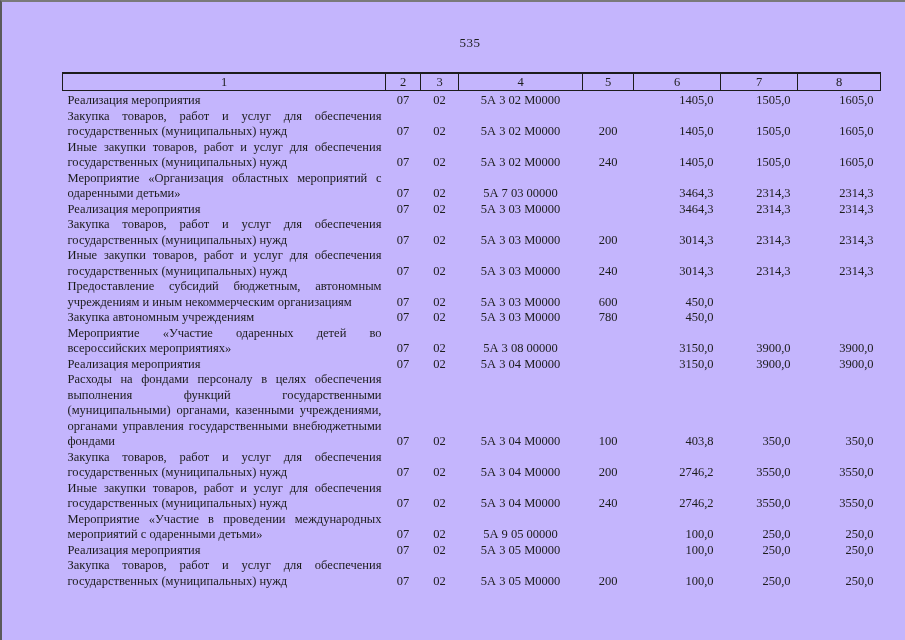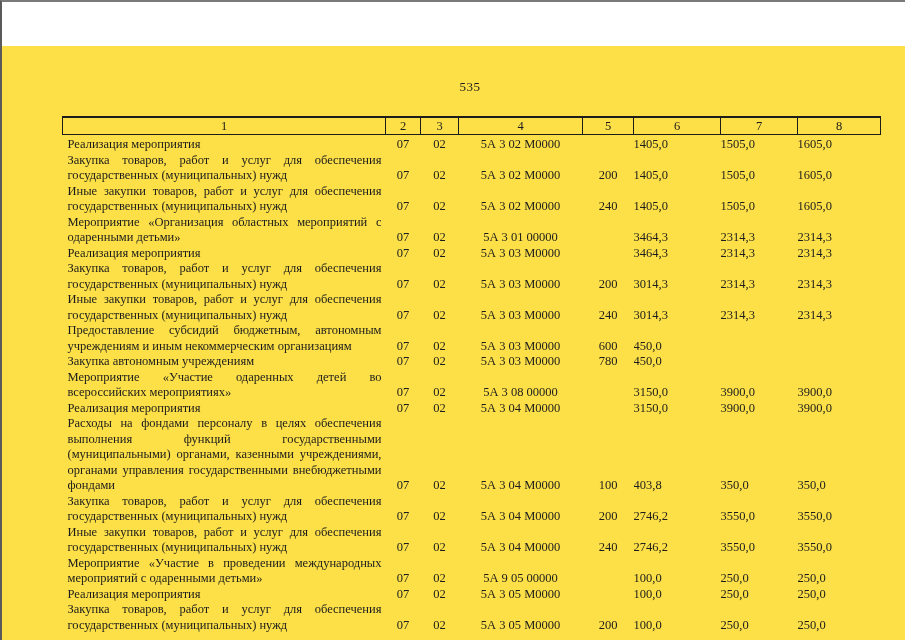--- a/index.html
+++ b/index.html
@@ -15,22 +15,21 @@
     overflow: hidden;
     font-family: "Liberation Serif", "DejaVu Serif", serif;
     color: #1c1c1c;
     
     border-top: 2px solid #7a7a7a;
     border-left: 2px solid #5a5a5a;
   }
   .sheet {
     position: absolute;
     top: 0; left: 0; right: 0; bottom: 0;
-    background: #fde047;
-    margin-top: 44px;
+    background: #c4b5fd;
   }
   .page-number {
     position: absolute;
     top: 33px;
     left: 60px;
     width: 816px;
     text-align: center;
     font-size: 13px;
     letter-spacing: 0.5px;
   }
@@ -71,21 +70,21 @@
   }
   tbody tr:first-child td { padding-top: 2px; }
   td.c1 {
     text-align: justify;
     text-align-last: left;
     vertical-align: top;
     padding-left: 5px;
     padding-right: 4px;
   }
   td.c2, td.c3, td.c4, td.c5 { text-align: center; }
-  td.c6, td.c7, td.c8 { text-align: left; padding-right: 7px; }
+  td.c6, td.c7, td.c8 { text-align: right; padding-right: 7px; }
 </style>
 </head>
 <body>
 
 <div class="sheet">
 
   <div class="page-number">535</div>
 
   <table class="budget">
     <colgroup>
@@ -138,21 +137,21 @@
           <td class="c4">5А 3 02 М0000</td>
           <td class="c5">240</td>
           <td class="c6">1405,0</td>
           <td class="c7">1505,0</td>
           <td class="c8">1605,0</td>
         </tr>
         <tr>
           <td class="c1">Мероприятие «Организация областных мероприятий с одаренными детьми»</td>
           <td class="c2">07</td>
           <td class="c3">02</td>
-          <td class="c4">5А 3 01 00000</td>
+          <td class="c4">5А 7 03 00000</td>
           <td class="c5"></td>
           <td class="c6">3464,3</td>
           <td class="c7">2314,3</td>
           <td class="c8">2314,3</td>
         </tr>
         <tr>
           <td class="c1">Реализация мероприятия</td>
           <td class="c2">07</td>
           <td class="c3">02</td>
           <td class="c4">5А 3 03 М0000</td>

